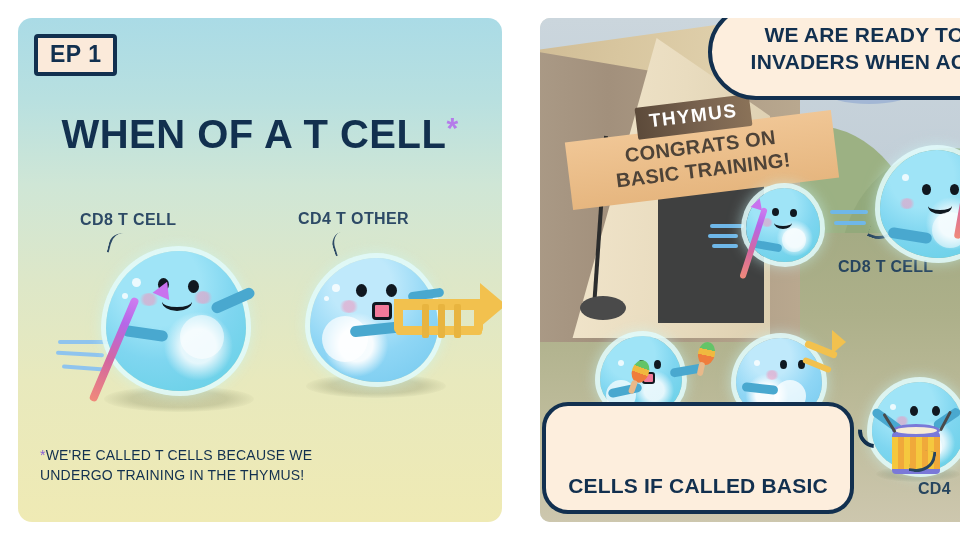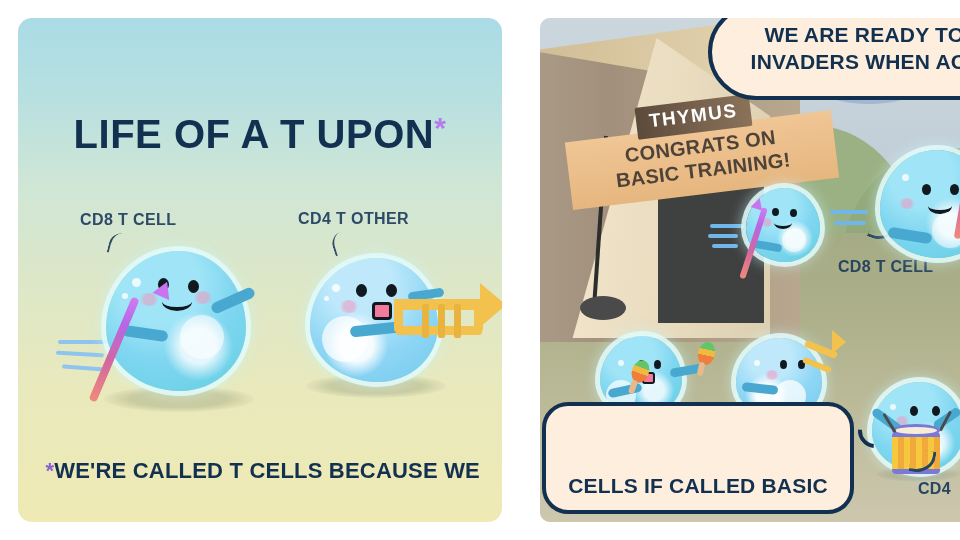--- a/index.html
+++ b/index.html
@@ -77,24 +77,24 @@
     border-left: 2.5px solid #2d4a66;
     border-radius: 60% 0 0 0;
     transform: rotate(14deg);
   }
   .ptr-cd8 { left: 91px; top: 215px; }
   .ptr-cd4 { left: 314px; top: 214px; transform: rotate(-18deg); }
 
   .caption {
     position: absolute;
     left: 22px; right: 22px; bottom: 36px;
-    text-align: right;
+    text-align: left;
     color: #12304f;
-    font-size: 22px;
-    font-weight: bold;
+    font-size: 14px;
+    font-weight: normal;
     line-height: 1.42;
     letter-spacing: 0.2px;
   }
   .caption .star { color: #8a5ed8; }
 
   
   .blob {
     position: absolute;
     border-radius: 52% 48% 47% 53% / 55% 55% 45% 45%;
     background:
@@ -364,23 +364,24 @@
     border-radius: 2px;
   }
 </style>
 </head>
 <body>
 
 <div id="stage">
 
   <div class="panel-left">
 
+    <div class="ep-badge">EP 1</div>
 
     <div class="title-main">
-      <span>LIFE OF A T UPON</span><span class="star">*</span>
+      <span>WHEN OF A T CELL</span><span class="star">*</span>
     </div>
 
     <div class="cell-label lbl-cd8">CD8 T CELL</div>
     <div class="ptr ptr-cd8"></div>
     <div class="cell-label lbl-cd4">CD4 T OTHER</div>
     <div class="ptr ptr-cd4"></div>
 
     <div class="shadow-ellipse" style="left:86px; top:368px; width:150px; height:26px;"></div>
     <div class="speedline" style="left:40px; top:322px; width:52px;"></div>
     <div class="speedline" style="left:38px; top:334px; width:48px; transform:rotate(3deg);"></div>
@@ -418,20 +419,21 @@
     <div class="tr-tube" style="left:378px; top:308px; width:86px; height:9px;"></div>
     <div class="tr-tube" style="left:376px; top:281px; width:9px; height:34px; border-radius:0 0 6px 6px;"></div>
     <div class="tr-tube" style="left:456px; top:281px; width:9px; height:34px; border-radius:0 0 6px 6px;"></div>
     <div class="tr-valve" style="left:404px; top:286px; height:34px;"></div>
     <div class="tr-valve" style="left:420px; top:286px; height:34px;"></div>
     <div class="tr-valve" style="left:436px; top:286px; height:34px;"></div>
     <div class="tr-bell" style="left:462px; top:265px;"></div>
 
     <div class="caption">
       <span class="star">*</span><span>WE'RE CALLED T CELLS BECAUSE WE</span><br>
+      <span>UNDERGO TRAINING IN THE THYMUS!</span>
     </div>
   </div>
 
   <div class="panel-right">
     <div class="sky"></div>
     <div class="hill hill-far"></div>
     <div class="hill hill-far2"></div>
     <div class="ground"></div>
 
     <div class="cloud" style="left:286px; top:62px; width:86px; height:24px;"></div>

